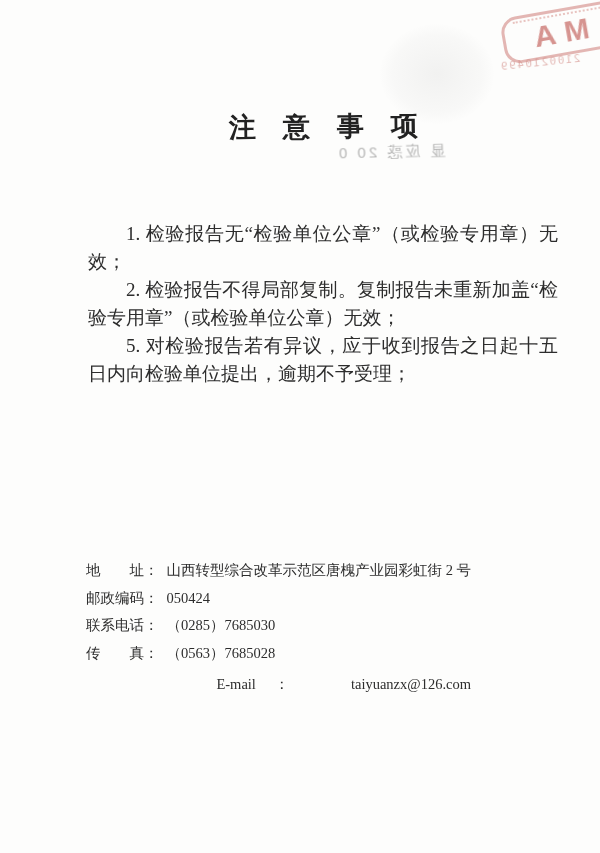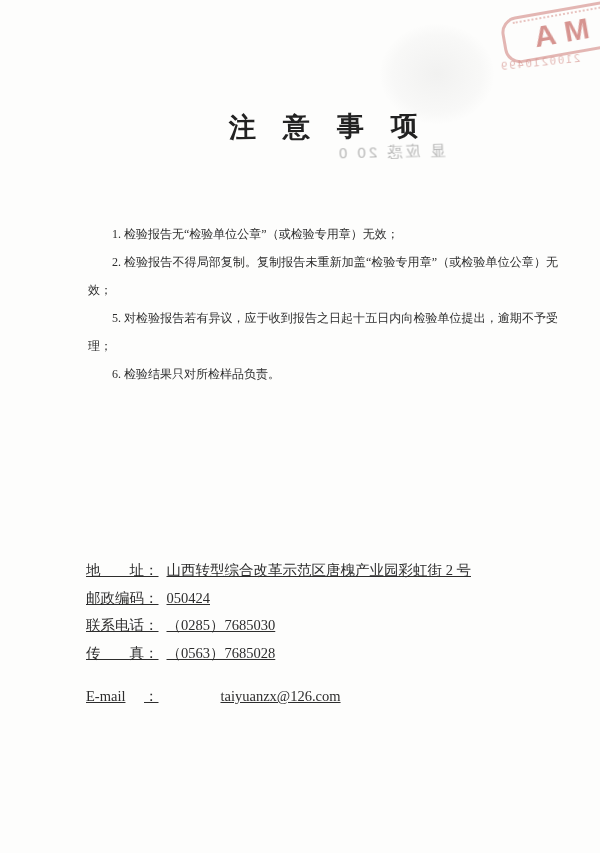--- a/index.html
+++ b/index.html
@@ -109,59 +109,58 @@
     transform: scaleX(-1) rotate(1.5deg);
     filter: blur(0.4px);
     white-space: nowrap;
   }
 
   .notice-list {
     position: absolute;
     top: 220px;
     left: 88px;
     width: 470px;
-    font-size: 12px;
+    font-size: 19px;
     line-height: 28px;
   }
   .notice-item {
     margin: 0;
     text-indent: 2em;
     text-align: justify;
     color: #2d2d2d;
   }
 
   .contact {
     position: absolute;
     top: 561px;
     left: 86px;
     font-size: 14.5px;
     color: #2d2d2d;
   }
   .contact-row {
     display: flex;
     align-items: baseline;
     height: 27.5px;
-    text-decoration: underline;
   }
   .contact-label {
     display: inline-block;
     width: 58px;
     text-align: justify;
     text-align-last: justify;
     -moz-text-align-last: justify;
     white-space: nowrap;
   }
   .contact-colon {
     display: inline-block;
   }
   .contact-value {
     margin-left: 8px;
     white-space: nowrap;
   }
-  .contact-row.row-email { margin-top: 16px; }
+  .contact-row.row-email { margin-top: 4px; justify-content: flex-end; }
   .contact-row.row-email .contact-value { margin-left: 62px; }
 </style>
 </head>
 <body>
 
 <div class="page">
 
   <div class="bleed-circle"></div>
 
   <div class="stamp">
@@ -171,21 +170,20 @@
   <div class="stamp-serial">2100210499</div>
 
   <h1 class="title">注意事项</h1>
 
   <div class="bleed-text">显 应惑 20 0</div>
 
   <div class="notice-list">
     <p class="notice-item">1. 检验报告无“检验单位公章”（或检验专用章）无效；</p>
     <p class="notice-item">2. 检验报告不得局部复制。复制报告未重新加盖“检验专用章”（或检验单位公章）无效；</p>
     <p class="notice-item">5. 对检验报告若有异议，应于收到报告之日起十五日内向检验单位提出，逾期不予受理；</p>
-    <p class="notice-item">6. 检验结果只对所检样品负责。</p>
   </div>
 
   <div class="contact">
     <div class="contact-row">
       <span class="contact-label">地址</span>
       <span class="contact-colon">：</span>
       <span class="contact-value">山西转型综合改革示范区唐槐产业园彩虹街 2 号</span>
     </div>
     <div class="contact-row">
       <span class="contact-label">邮政编码</span>

